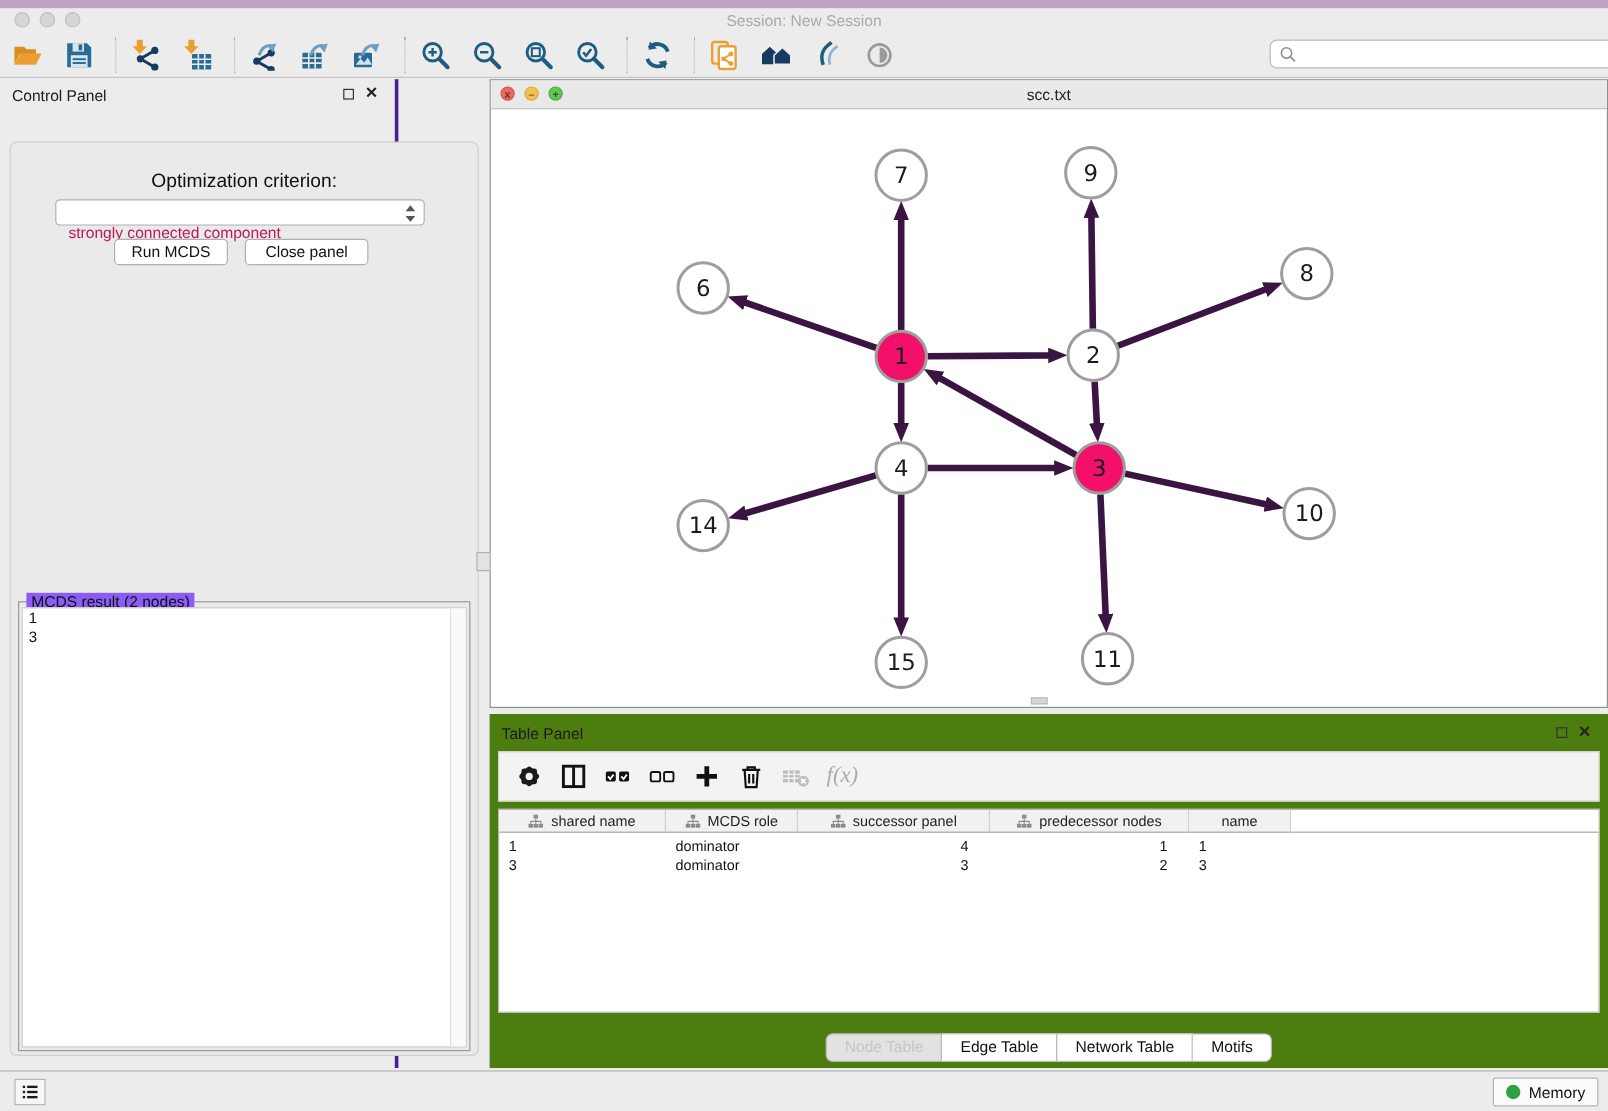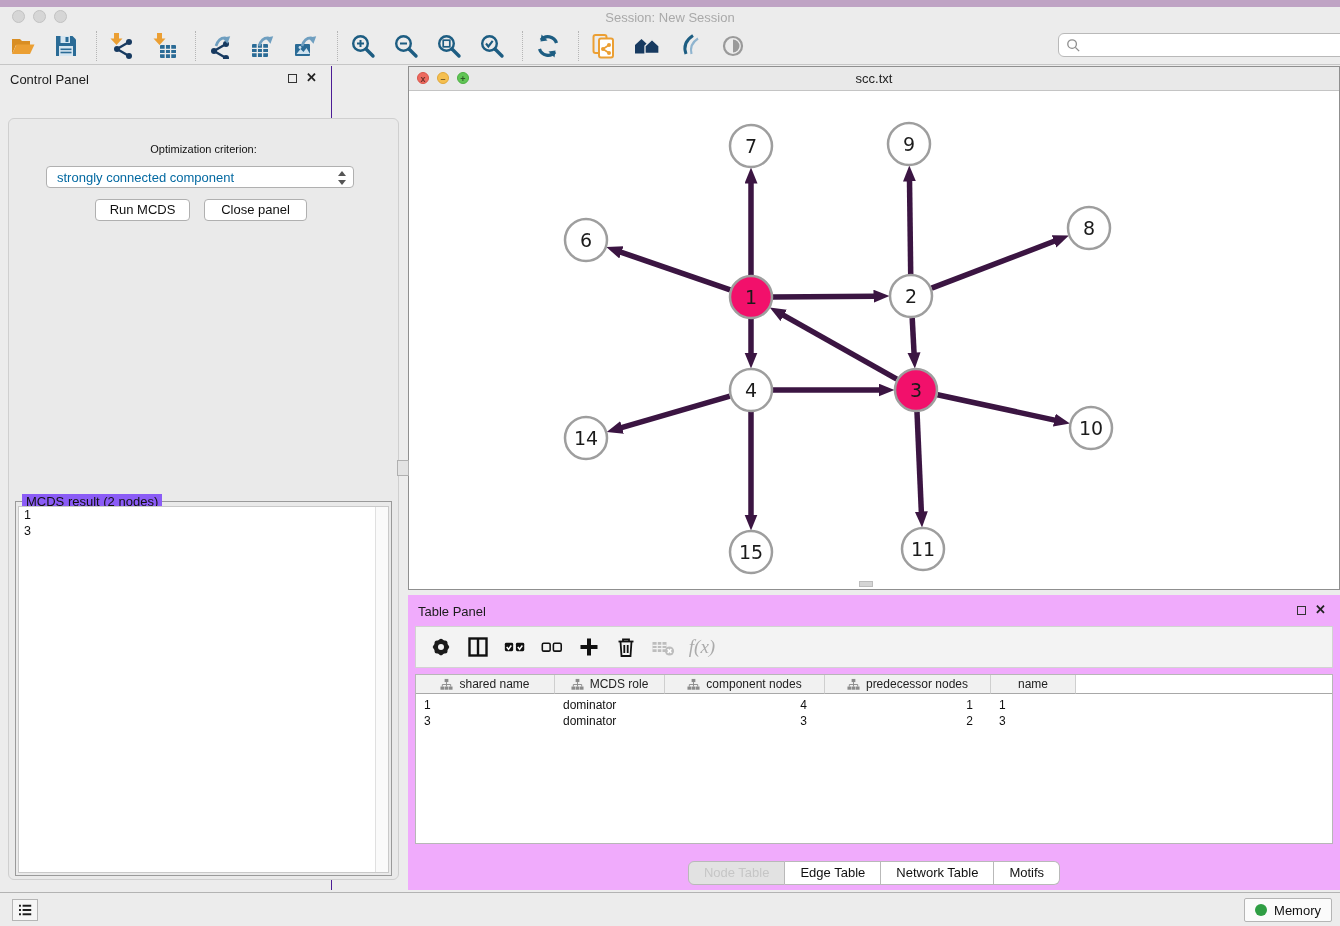--- a/index.html
+++ b/index.html
@@ -20,37 +20,37 @@
   .tbtn{width:30px;height:30px;margin-right:13px;display:flex;align-items:center;justify-content:center;}
   .tbtn svg{width:26px;height:26px;}
   .tsep{width:1px;height:30px;margin:0 9px 0 2px;border-left:1px dotted #b5b5b5;}
   #search-box{position:absolute;right:10px;top:6px;width:292px;height:24px;background:#fff;
       border:1px solid #b9b9b9;border-radius:6px;display:flex;align-items:center;box-sizing:border-box;}
   #search-box svg{width:15px;height:15px;margin:0 4px 0 7px;}
   #search-input{border:none;outline:none;flex:1;font-size:13px;background:transparent;height:18px;
       font-family:"Liberation Sans",sans-serif;}
   
   #control-panel{left:0;top:66px;width:332px;height:824px;background:#ececec;
-      border-right:1px solid #4c1d95;box-sizing:border-box;}
+      border-right:3px solid #4c1d95;box-sizing:border-box;}
   .panel-head{position:absolute;left:0;top:0;width:100%;height:26px;}
   .panel-title{position:absolute;left:10px;top:6px;font-size:13px;color:#1b1b1b;}
   .float-btn{position:absolute;top:8px;width:9px;height:9px;border:1.5px solid #333;box-sizing:border-box;}
   .close-btn{position:absolute;top:5px;font-size:13px;font-weight:bold;color:#222;line-height:14px;}
   #cp-tabs{position:absolute;left:0;top:30px;width:100%;display:flex;justify-content:center;}
   .ctab{height:21px;line-height:21px;padding:0 14px;background:#fff;border:1px solid #c2c2c2;
       border-left:none;font-size:13px;color:#111;}
   .ctab:first-child{border-left:1px solid #c2c2c2;border-top-left-radius:4px;border-bottom-left-radius:4px;}
   .ctab.active{background:#e7e7e7;color:#c9c9c9;border-radius:6px 6px 0 0;border-bottom:none;height:24px;
       position:relative;top:0px;}
   #cp-box{position:absolute;left:8px;top:52px;width:389px;height:760px;background:#eaeaea;
       border:1px solid #cfcfcf;border-radius:6px;}
-  #opt-label{position:absolute;left:0;width:100%;top:24px;text-align:center;font-size:11px;color:#111;}
+  #opt-label{position:absolute;left:0;width:100%;top:24px;text-align:center;font-size:16px;color:#111;}
   #criterion-select{position:absolute;left:37px;top:47px;width:308px;height:22px;background:#fff;
       border:1px solid #b0b0b0;border-radius:4px;box-sizing:border-box;font-size:13px;}
-  #criterion-select .val{position:absolute;left:10px;top:3px;color:#0369a1;}
+  #criterion-select .val{position:absolute;left:10px;top:19px;color:#be185d;}
   .stepper{position:absolute;right:6px;top:4px;width:10px;height:14px;}
   .stepper:before,.stepper:after{content:"";position:absolute;left:1px;border-left:4px solid transparent;
       border-right:4px solid transparent;}
   .stepper:before{top:0;border-bottom:5px solid #555;}
   .stepper:after{bottom:0;border-top:5px solid #555;}
   .cp-btn{position:absolute;top:80px;height:22px;background:#fff;border:1px solid #b0b0b0;border-radius:4px;
       font-size:13px;color:#111;text-align:center;line-height:20px;box-sizing:border-box;}
   #mcds-fieldset{position:absolute;left:6px;top:382px;width:375px;height:373px;border:1px solid #9a9a9a;}
   #mcds-legend{position:absolute;left:6px;top:-8px;background:#8b5cf6;padding:0 4px;font-size:13px;color:#111;}
   #mcds-textarea{position:absolute;left:2px;top:4px;right:2px;bottom:2px;background:#fff;
@@ -61,21 +61,21 @@
   
   #net-window{left:408px;top:66px;width:932px;height:524px;background:#fff;border:1px solid #8f8f8f;box-sizing:border-box;}
   #net-titlebar{position:absolute;left:0;top:0;width:100%;height:23px;background:#e9e9e9;
       border-bottom:1px solid #c4c4c4;}
   .ntl{position:absolute;top:5px;width:12px;height:12px;border-radius:50%;font-size:9px;font-weight:bold;
       text-align:center;line-height:12px;color:rgba(0,0,0,.55);box-sizing:border-box;}
   #net-title{position:absolute;left:0;right:0;top:4px;text-align:center;font-size:13px;color:#222;}
   #graph-canvas{position:absolute;left:0;top:23px;}
   #net-grip{position:absolute;left:450px;bottom:2px;width:14px;height:6px;background:#d5d5d5;border:1px solid #bdbdbd;box-sizing:border-box;}
   
-  #table-panel{left:408px;top:595px;width:932px;height:295px;background:#f0abfc;}
+  #table-panel{left:408px;top:595px;width:932px;height:295px;background:#4d7c0f;}
   #tp-toolbar{position:absolute;left:7px;top:31px;width:918px;height:42px;background:#f3f3f3;
       border:1px solid #d2d2d2;box-sizing:border-box;display:flex;align-items:center;padding-left:12px;}
   .tpbtn{width:26px;height:26px;margin-right:11px;display:flex;align-items:center;justify-content:center;}
   .tpbtn svg{width:24px;height:24px;}
   .fx{font-family:"Liberation Serif",serif;font-style:italic;font-size:19px;color:#ababab;margin-left:2px;}
   #tp-table{position:absolute;left:7px;top:79px;width:918px;height:170px;background:#fff;border:1px solid #b7b7b7;box-sizing:border-box;}
   #tp-header{position:absolute;left:0;top:0;width:100%;height:19px;display:flex;}
   .th{height:19px;background:#f1f1f1;border-right:1px solid #cfcfcf;border-bottom:1px solid #a8a8a8;
       box-sizing:border-box;display:flex;align-items:center;justify-content:center;font-size:12px;color:#222;}
   .th .col-ic{margin-right:6px;display:inline-flex;}
@@ -465,21 +465,21 @@
               <svg width="13" height="13" viewBox="0 0 14 14">
                 <g fill="#8a8a8a">
                   <rect x="5" y="1" width="4" height="3.4"></rect>
                   <rect x="0.5" y="9.2" width="4" height="3.4"></rect>
                   <rect x="5" y="9.2" width="4" height="3.4"></rect>
                   <rect x="9.5" y="9.2" width="4" height="3.4"></rect>
                 </g>
                 <path d="M7 4.4 V7 M2.5 9.2 V7 h9 v2.2 M7 7 v2.2" stroke="#8a8a8a" stroke-width="1" fill="none"></path>
               </svg>
             </span>
-            <span>component nodes</span>
+            <span>successor panel</span>
           </div>
           <div class="th" style="width: 166px;">
             <span class="col-ic">
               <svg width="13" height="13" viewBox="0 0 14 14">
                 <g fill="#8a8a8a">
                   <rect x="5" y="1" width="4" height="3.4"></rect>
                   <rect x="0.5" y="9.2" width="4" height="3.4"></rect>
                   <rect x="5" y="9.2" width="4" height="3.4"></rect>
                   <rect x="9.5" y="9.2" width="4" height="3.4"></rect>
                 </g>

